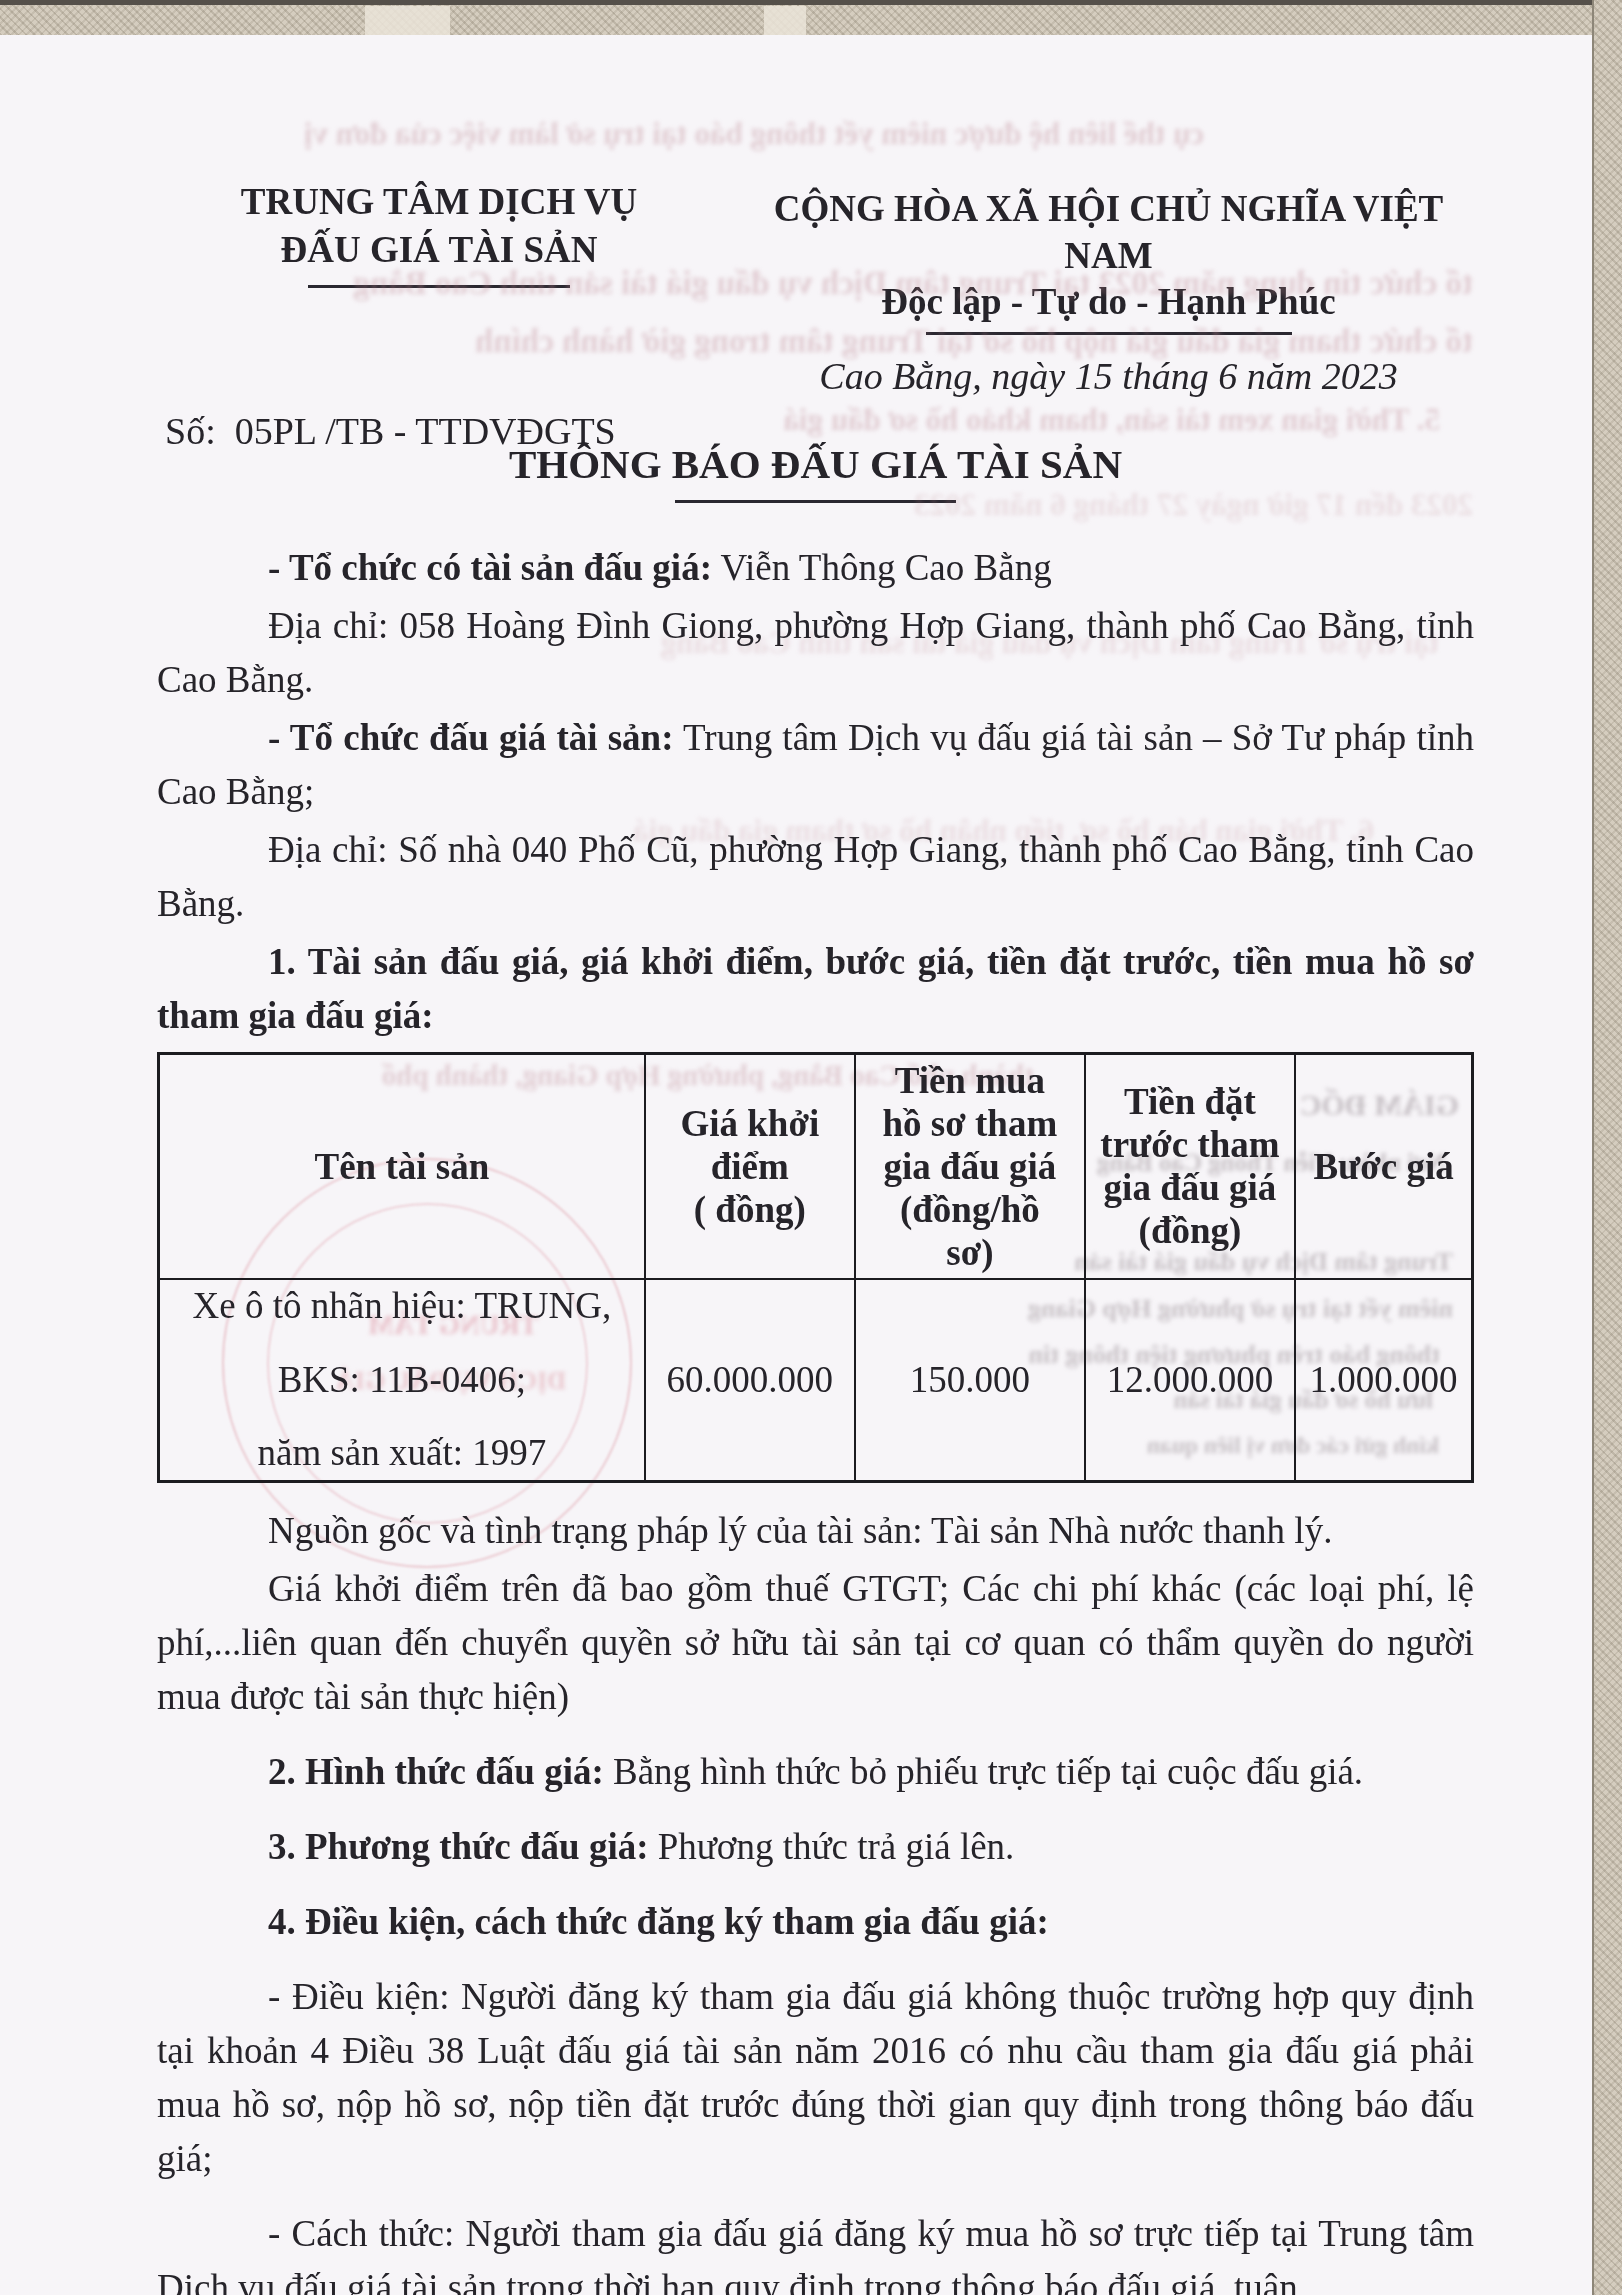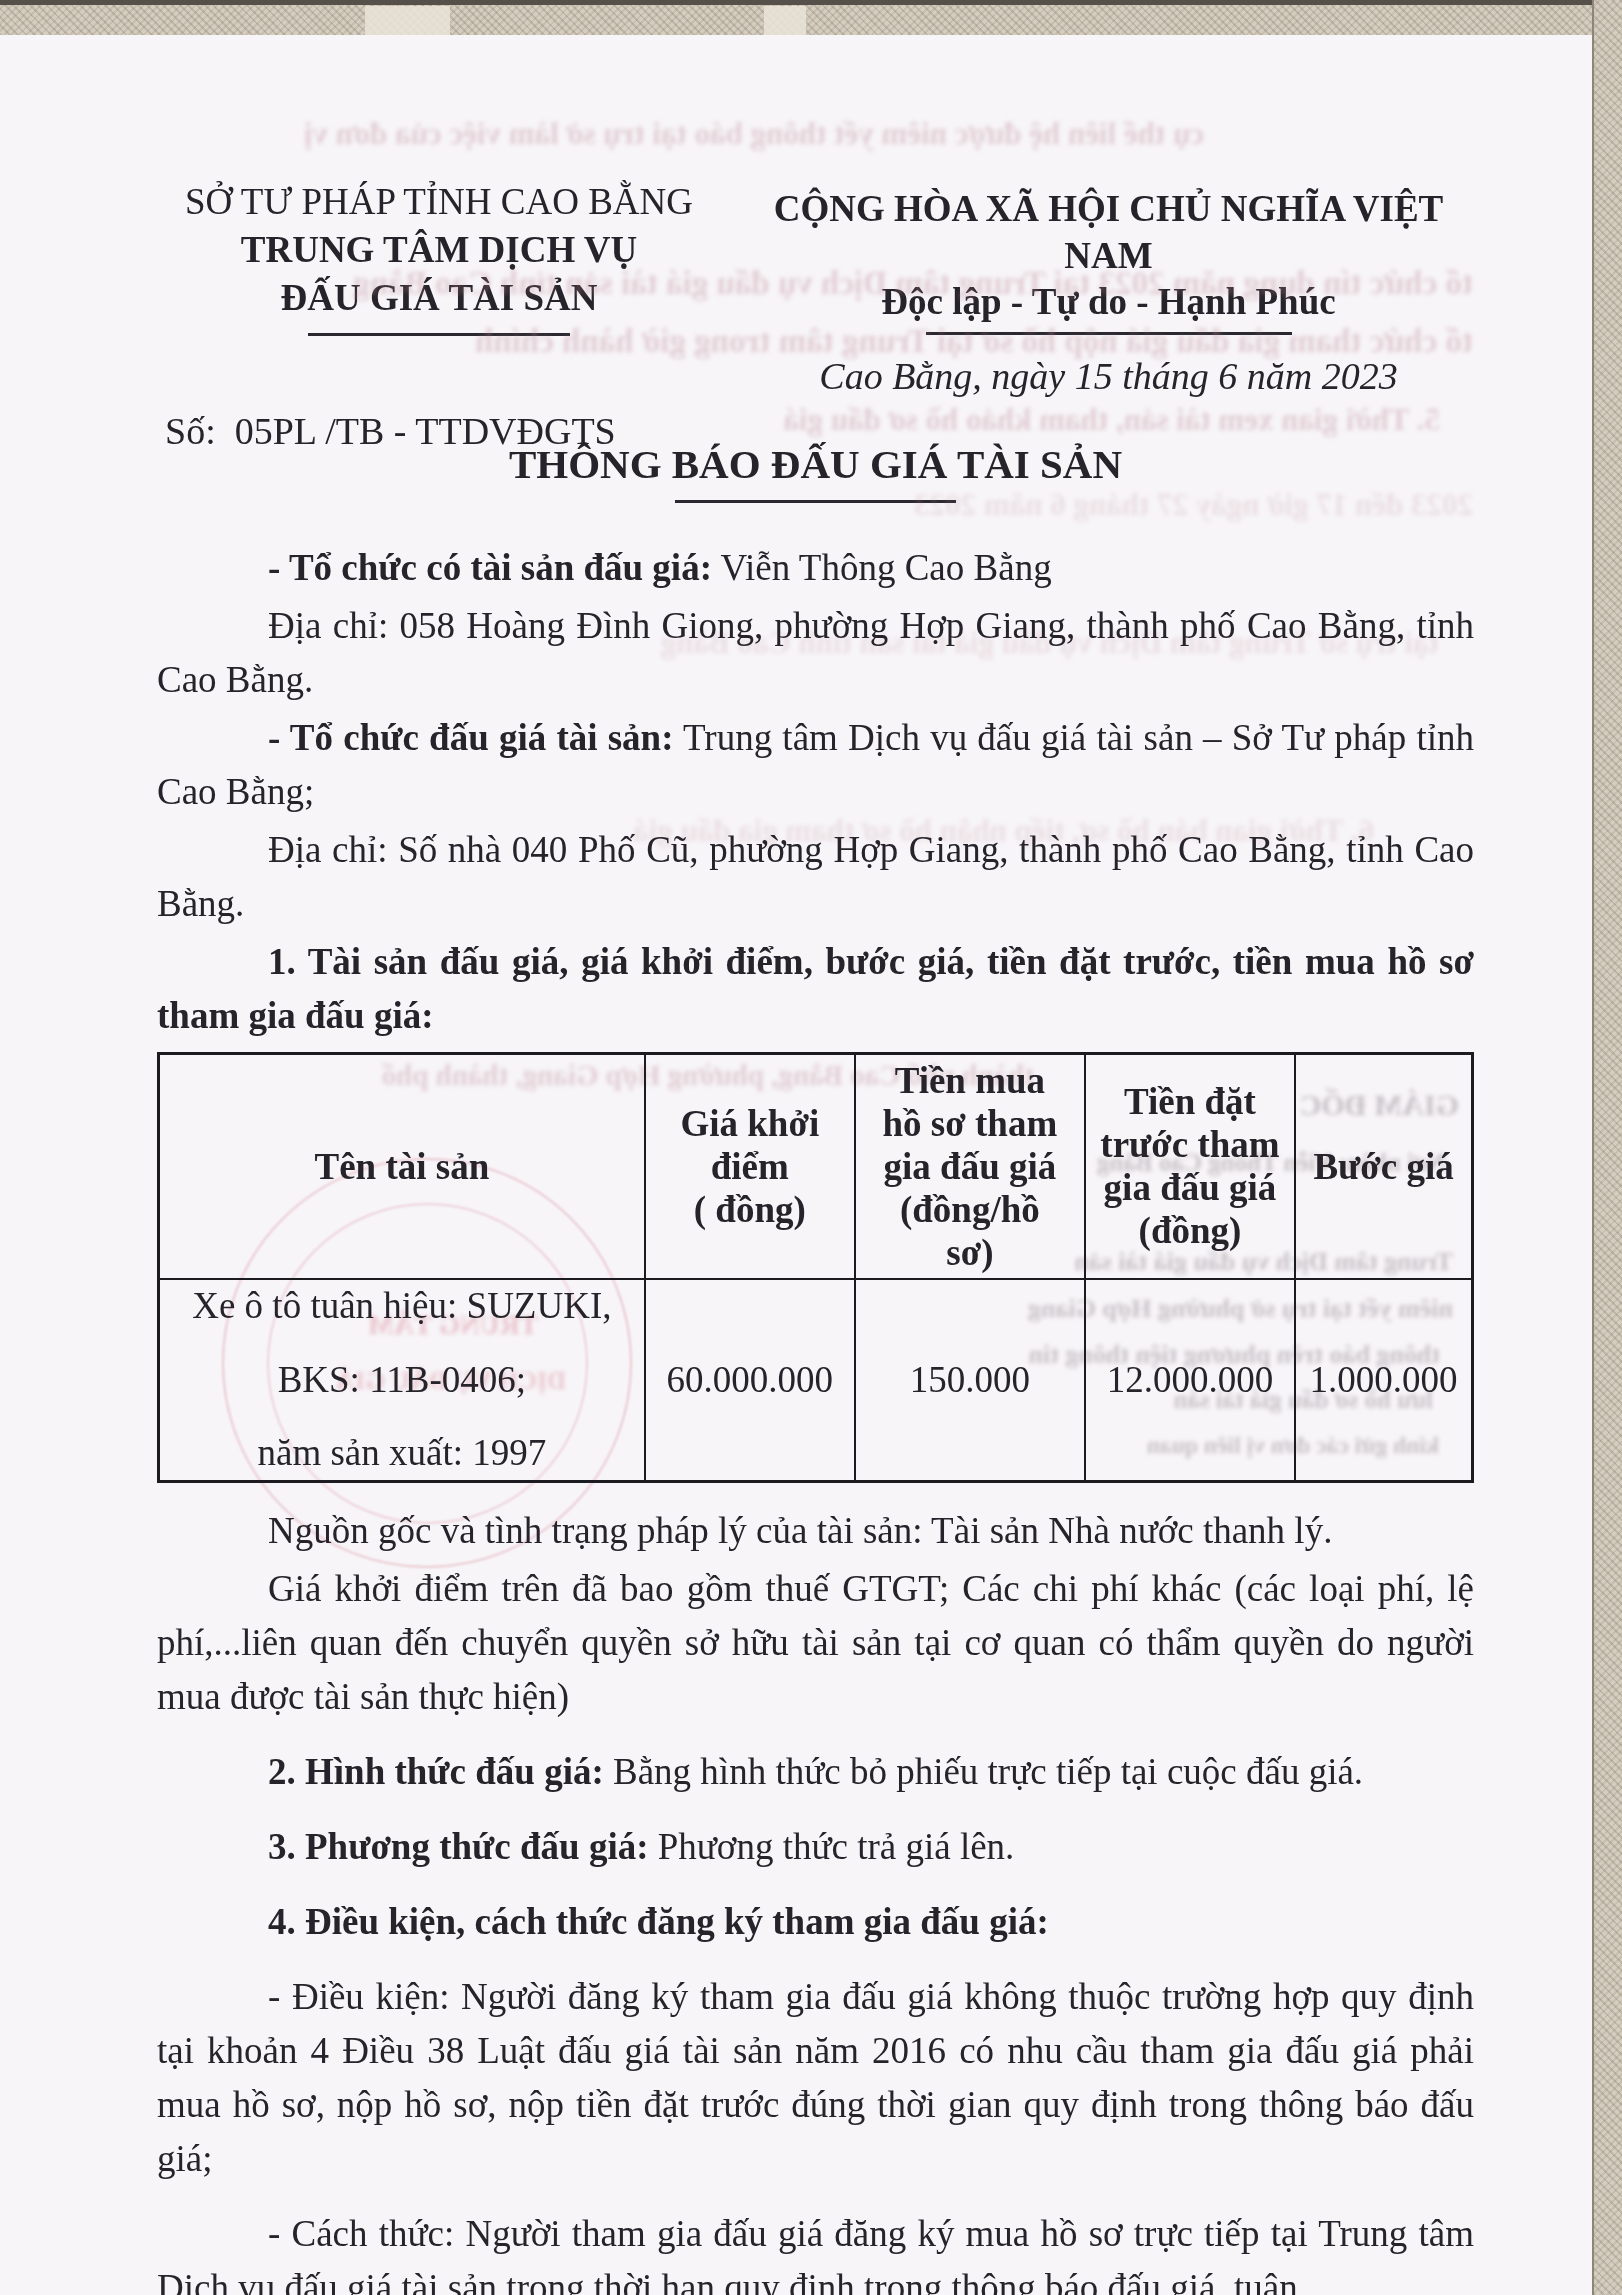--- a/index.html
+++ b/index.html
@@ -82,21 +82,20 @@
   <div class="ghost gray" style="left:753px;top:1340px;width:687px;font-size:26px;">thông báo trên phương tiện thông tin</div>
   <div class="ghost gray" style="left:883px;top:1386px;width:550px;font-size:25px;">lưu hồ sơ đấu giá tài sản</div>
   <div class="ghost gray" style="left:916px;top:1432px;width:523px;font-size:23.6px;">kính gửi các đơn vị liên quan</div>
 
   <div class="stamp-ring stamp-outer"></div>
   <div class="stamp-ring stamp-inner"></div>
   <div class="ghost" style="left:313px;top:1309px;width:225px;font-size:27.5px;color:rgba(214,125,140,0.42);">TRUNG TÂM</div>
   <div class="ghost" style="left:285px;top:1366px;width:281px;font-size:26px;color:rgba(214,125,140,0.38);">DỊCH VỤ ĐẤU GIÁ</div>
 
   <div class="org-block">
-    <div class="org-line1">SỞ TƯ PHÁP TỈNH CAO BẰNG</div>
     <div class="org-line2">TRUNG TÂM DỊCH VỤ</div>
     <div class="org-line3">ĐẤU GIÁ TÀI SẢN</div>
     <div class="org-underline"></div>
   </div>
 
   <div class="nat-block">
     <div class="nat-line1">CỘNG HÒA XÃ HỘI CHỦ NGHĨA VIỆT  NAM</div>
     <div class="nat-line2">Độc lập - Tự do - Hạnh Phúc</div>
     <div class="nat-underline"></div>
     <div class="date-line">Cao Bằng, ngày 15 tháng 6 năm 2023</div>
@@ -143,21 +142,21 @@
           <th class="th">Tiền đặt
 trước tham
 gia đấu giá
 (đồng)</th>
           <th class="th">Bước giá</th>
         </tr>
       </thead>
       <tbody>
         <tr>
           <td class="cell">
-            <div class="asset-line">Xe ô tô tuân hiệu: SUZUKI,</div>
+            <div class="asset-line">Xe ô tô nhãn hiệu: TRUNG,</div>
             <div class="asset-line">BKS: 11B-0406;</div>
             <div class="asset-line">năm sản xuất: 1997</div>
           </td>
           <td class="cell">60.000.000</td>
           <td class="cell">150.000</td>
           <td class="cell">12.000.000</td>
           <td class="cell">1.000.000</td>
         </tr>
       </tbody>
     </table>

